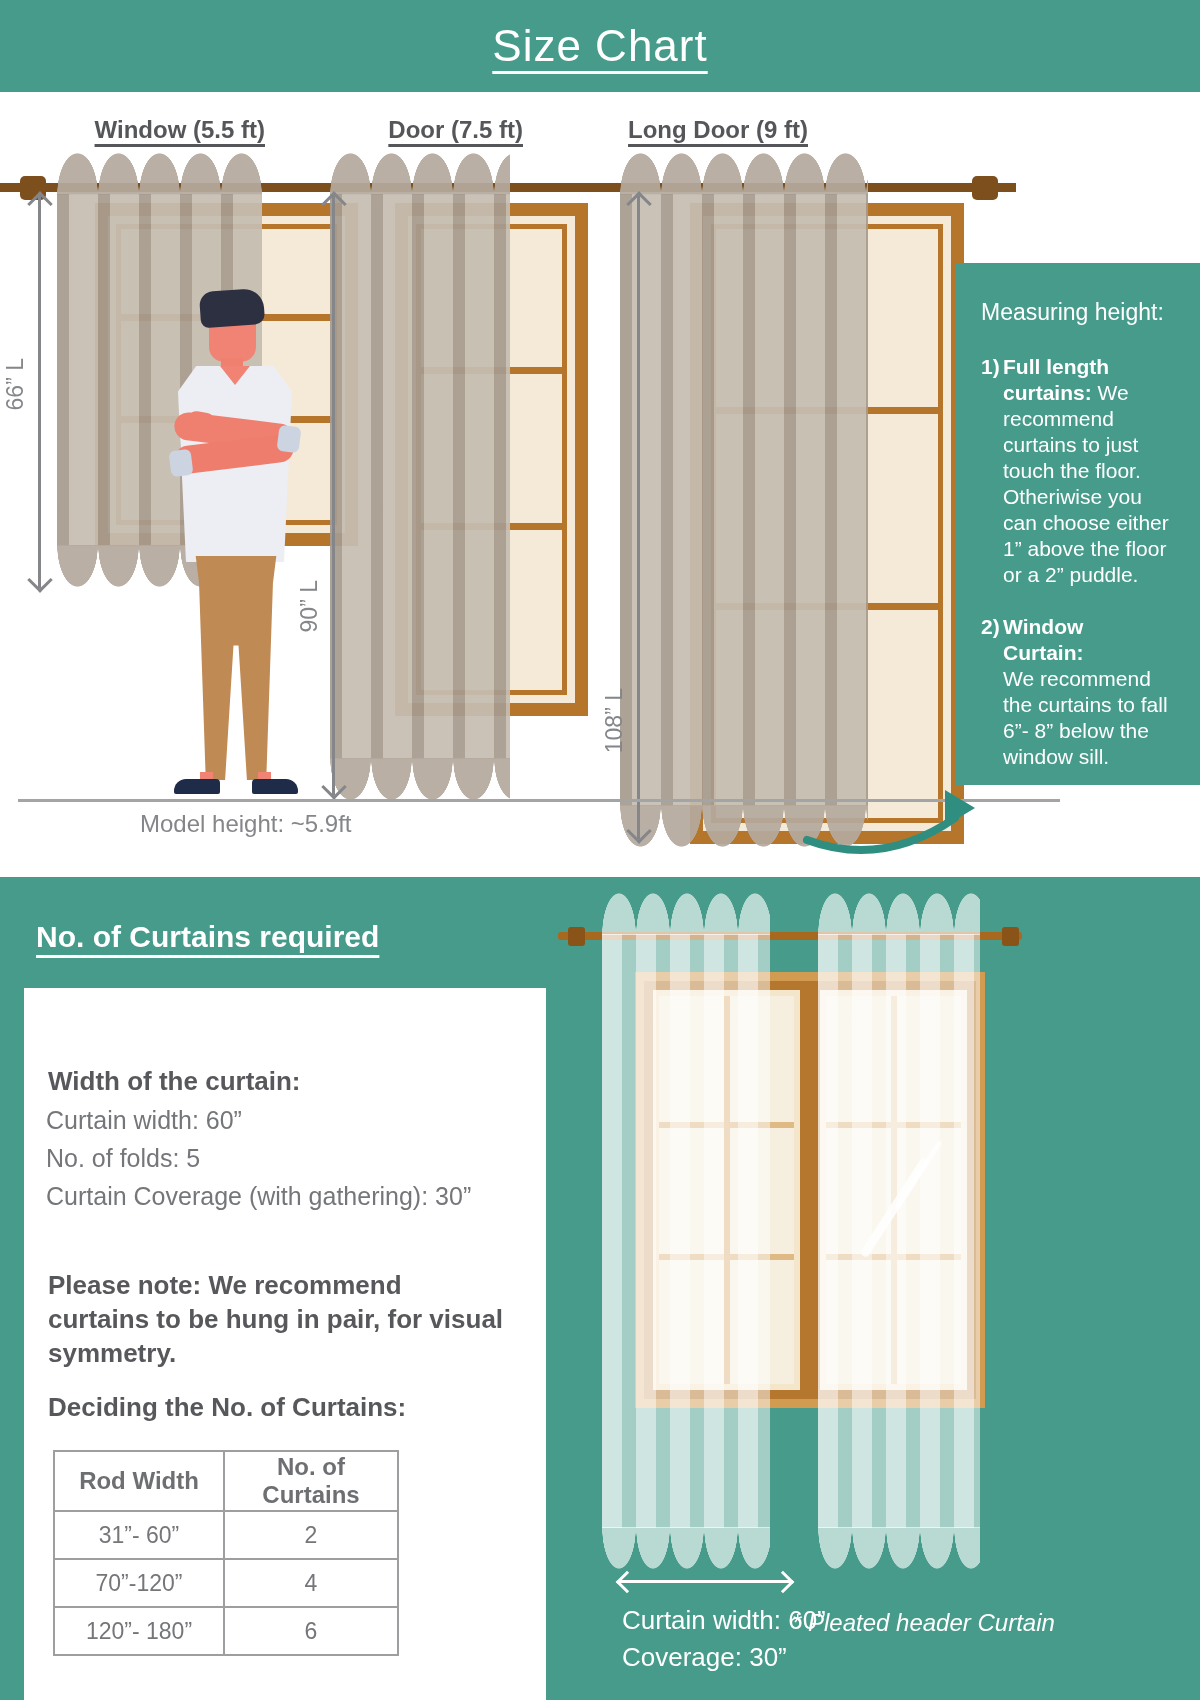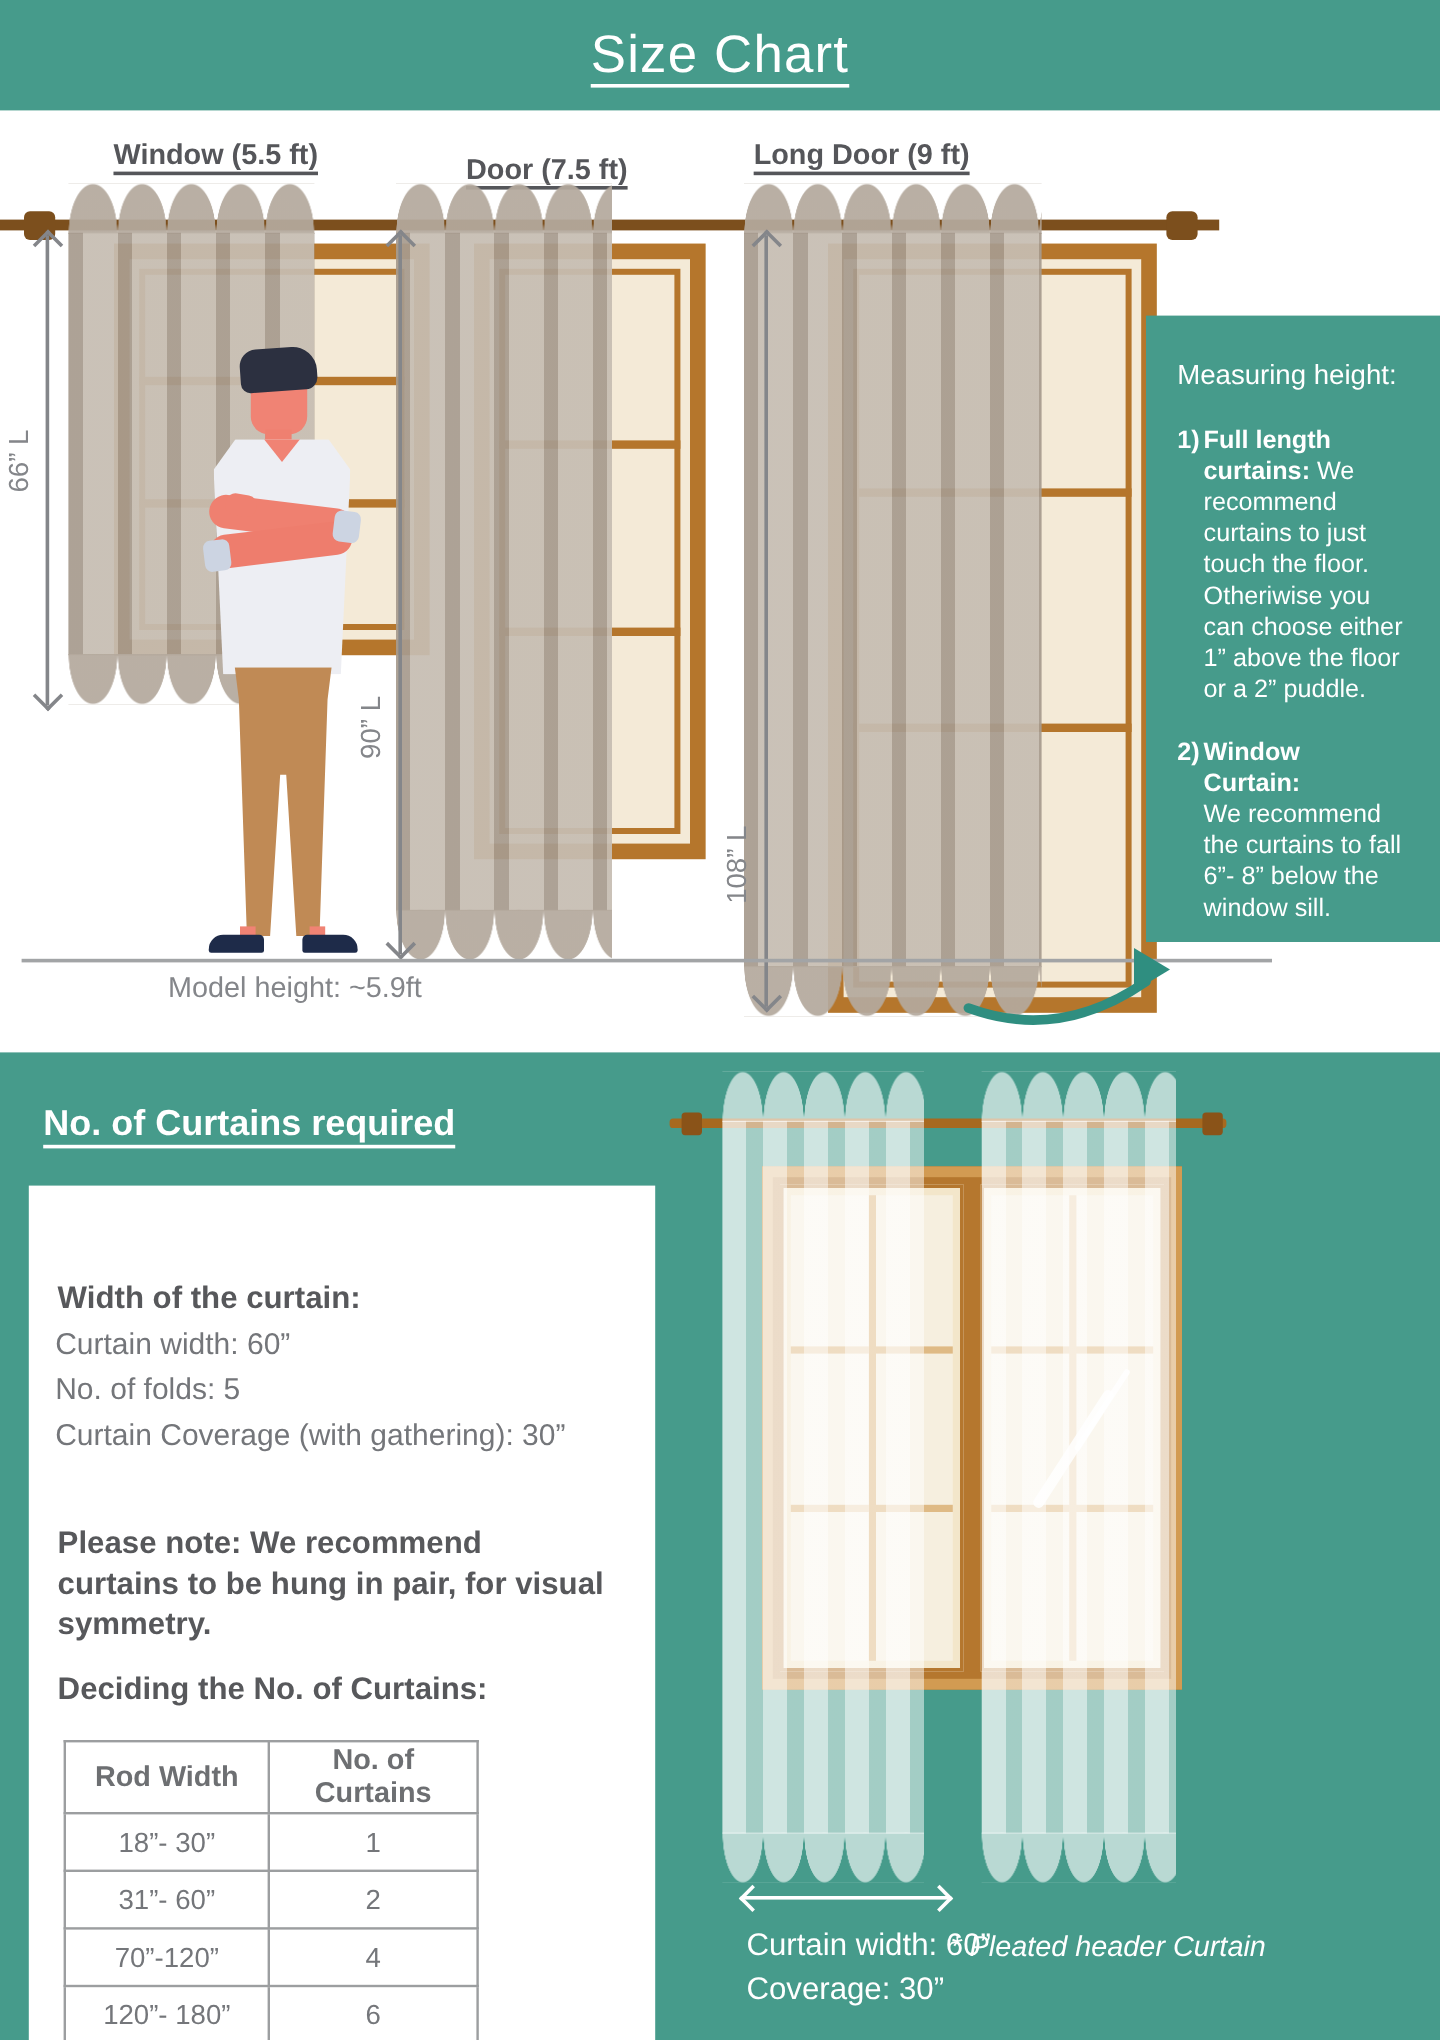--- a/index.html
+++ b/index.html
@@ -107,21 +107,21 @@
 </head>
 <body>
 
 <div class="page">
 
   <div class="banner abs">
     <div class="title">Size Chart</div>
   </div>
 
   <div class="phead abs" style="left:40px;top:116px;width:225px">Window (5.5 ft)</div>
-  <div class="phead abs" style="left:338px;top:128px;width:185px">Door (7.5 ft)</div>
+  <div class="phead abs" style="left:338px;top:116px;width:185px">Door (7.5 ft)</div>
   <div class="phead abs" style="left:608px;top:116px;width:200px">Long Door (9 ft)</div>
 
   <div class="rodbar abs" style="left:0;top:183px;width:1016px;height:9px"></div>
   <div class="rodknob abs" style="left:20px;top:176px;width:26px;height:24px"></div>
   <div class="rodknob abs" style="left:972px;top:176px;width:26px;height:24px"></div>
 
   <div class="frame" style="left:95px;top:203px;width:237px;height:317px">
     <div class="finner"></div>
     <div class="fbar" style="top:31%"></div>
     <div class="fbar" style="top:63%"></div>
@@ -216,24 +216,20 @@
 
   <table class="ctable abs" style="left:53px;top:1450px">
     <thead>
       <tr>
         <th class="c1">Rod Width</th>
         <th class="c2">No. of Curtains</th>
       </tr>
     </thead>
     <tbody>
       <tr>
-        <td>18”- 30”</td>
-        <td>1</td>
-      </tr>
-      <tr>
         <td>31”- 60”</td>
         <td>2</td>
       </tr>
       <tr>
         <td>70”-120”</td>
         <td>4</td>
       </tr>
       <tr>
         <td>120”- 180”</td>
         <td>6</td>

